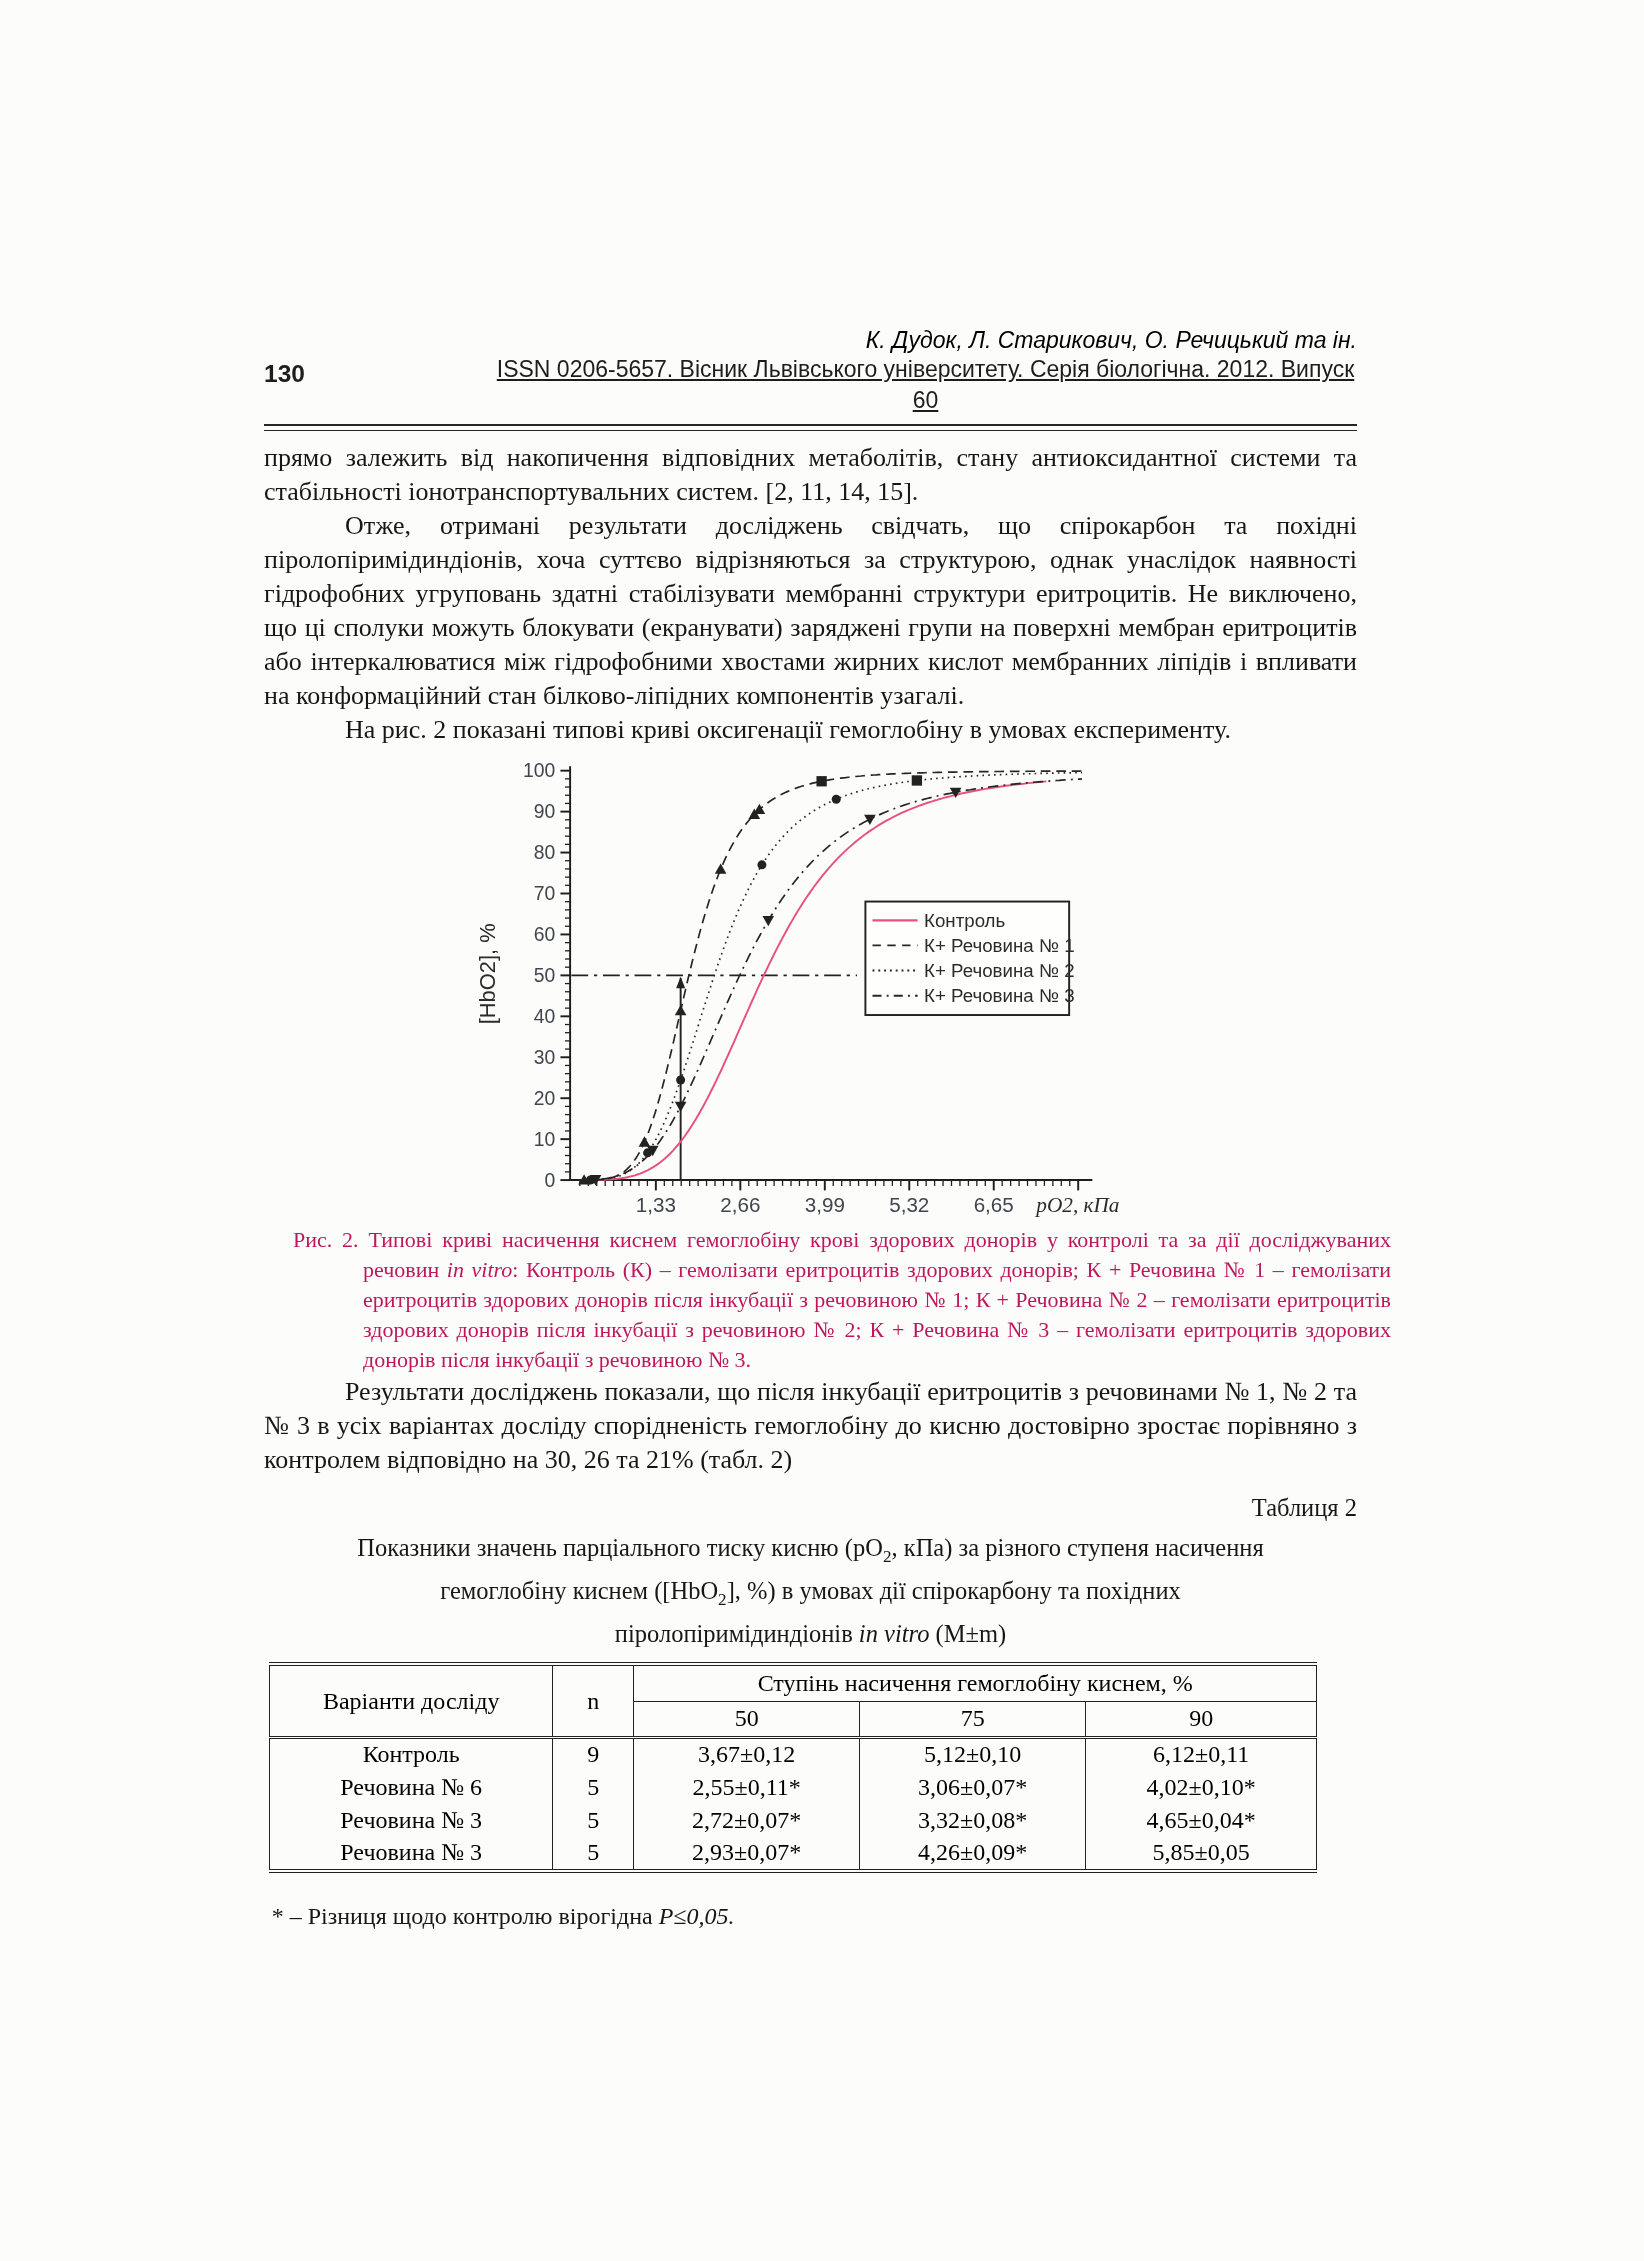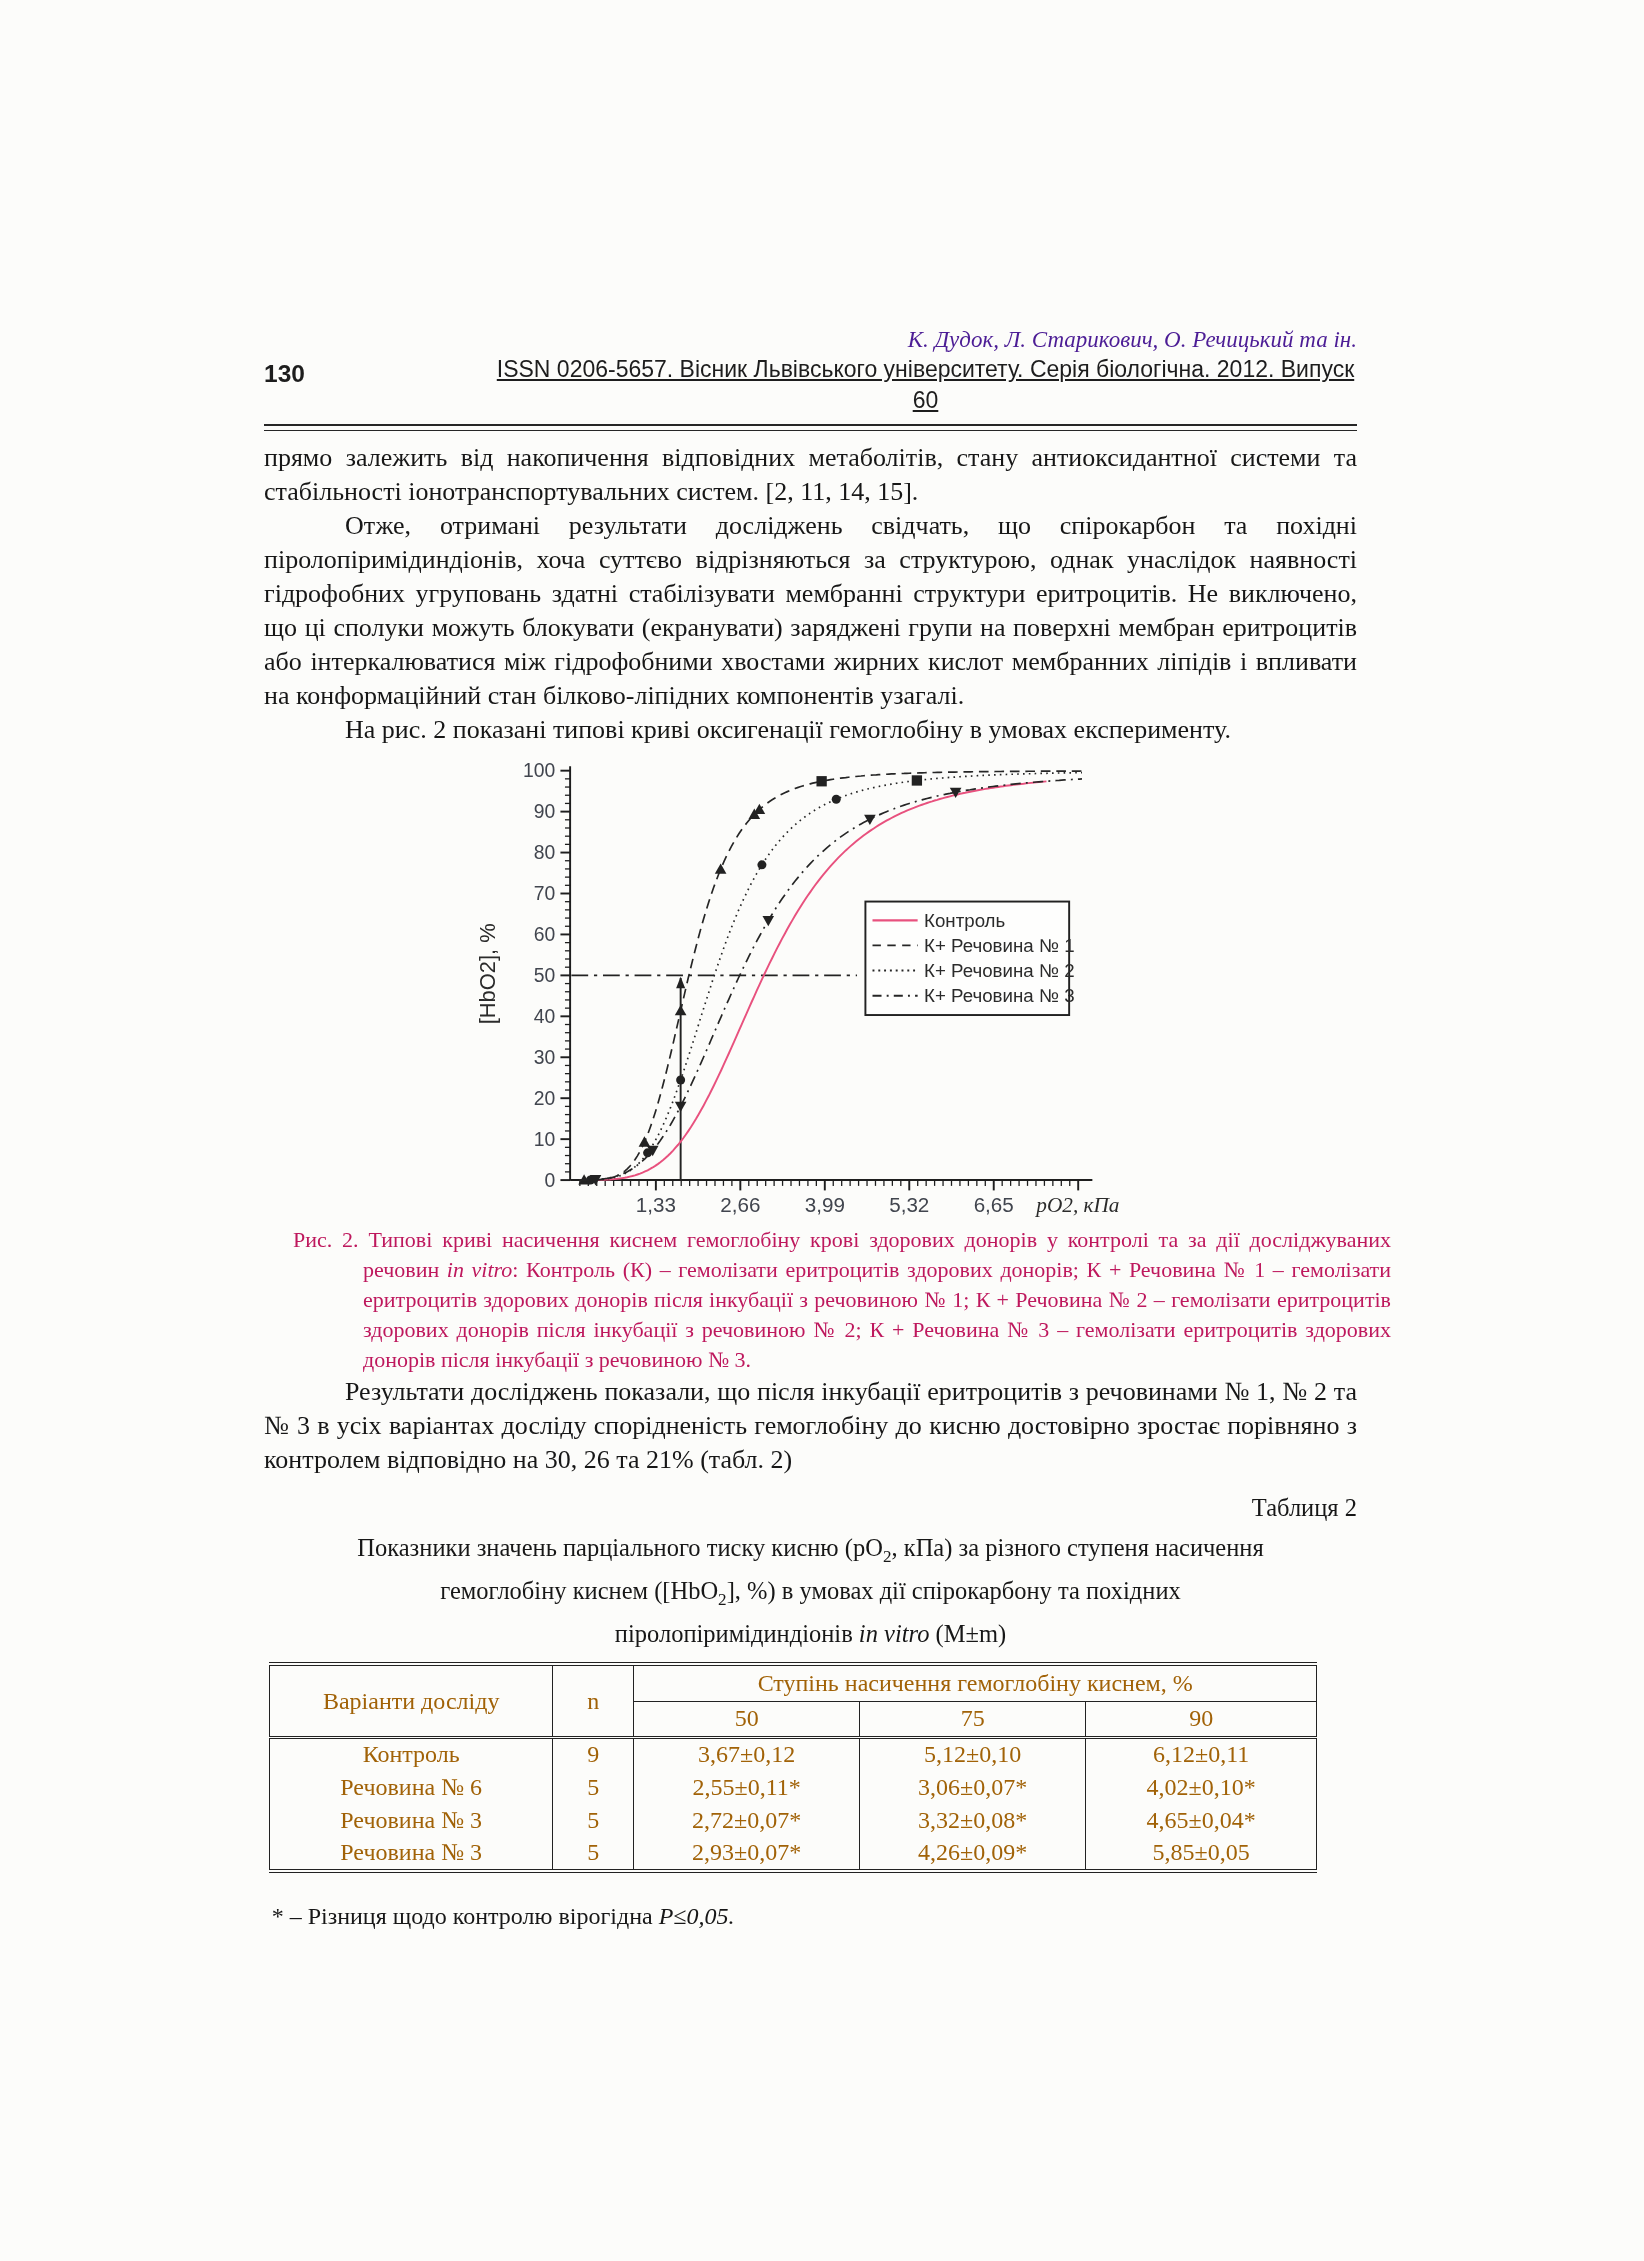--- a/index.html
+++ b/index.html
@@ -12,24 +12,24 @@
     color:#171717;
   }
   .content{
     position:absolute;
     left:264px;top:326px;
     width:1093px;
   }
   
   .authors-line{
     text-align:right;
-    font-family:Liberation Serif, serif;
+    font-family:Liberation Sans, sans-serif;
     font-style:italic;
     font-size:23px;line-height:28px;
-    color:#4c1d95;
+    color:#000000;
   }
   .issn-row{
     position:relative;
     font-family:"Liberation Sans", sans-serif;
     font-size:23px;line-height:31px;
     color:#1d1d1d;
   }
   .page-number{
     position:absolute;left:0;top:4px;
     font-weight:bold;font-size:24.5px;
@@ -82,21 +82,21 @@
     margin:9px auto 0 auto;
     text-align:center;
     font-size:24.5px;line-height:34px;
   }
   table.results-table{
     margin:11.6px 0 0 5.2px;
     width:1047px;
     border-collapse:collapse;
     table-layout:fixed;
     font-size:24px;
-    color:#a16207;
+    color:#000000;
     border-left:1.9px solid #222;
     border-right:1.9px solid #222;
     border-top:4.5px double #222;
     border-bottom:4.5px double #222;
   }
   table.results-table th, table.results-table td{
     text-align:center;vertical-align:middle;
     font-weight:normal;
     padding:1.3px 3.9px;
     overflow:hidden;white-space:nowrap;

